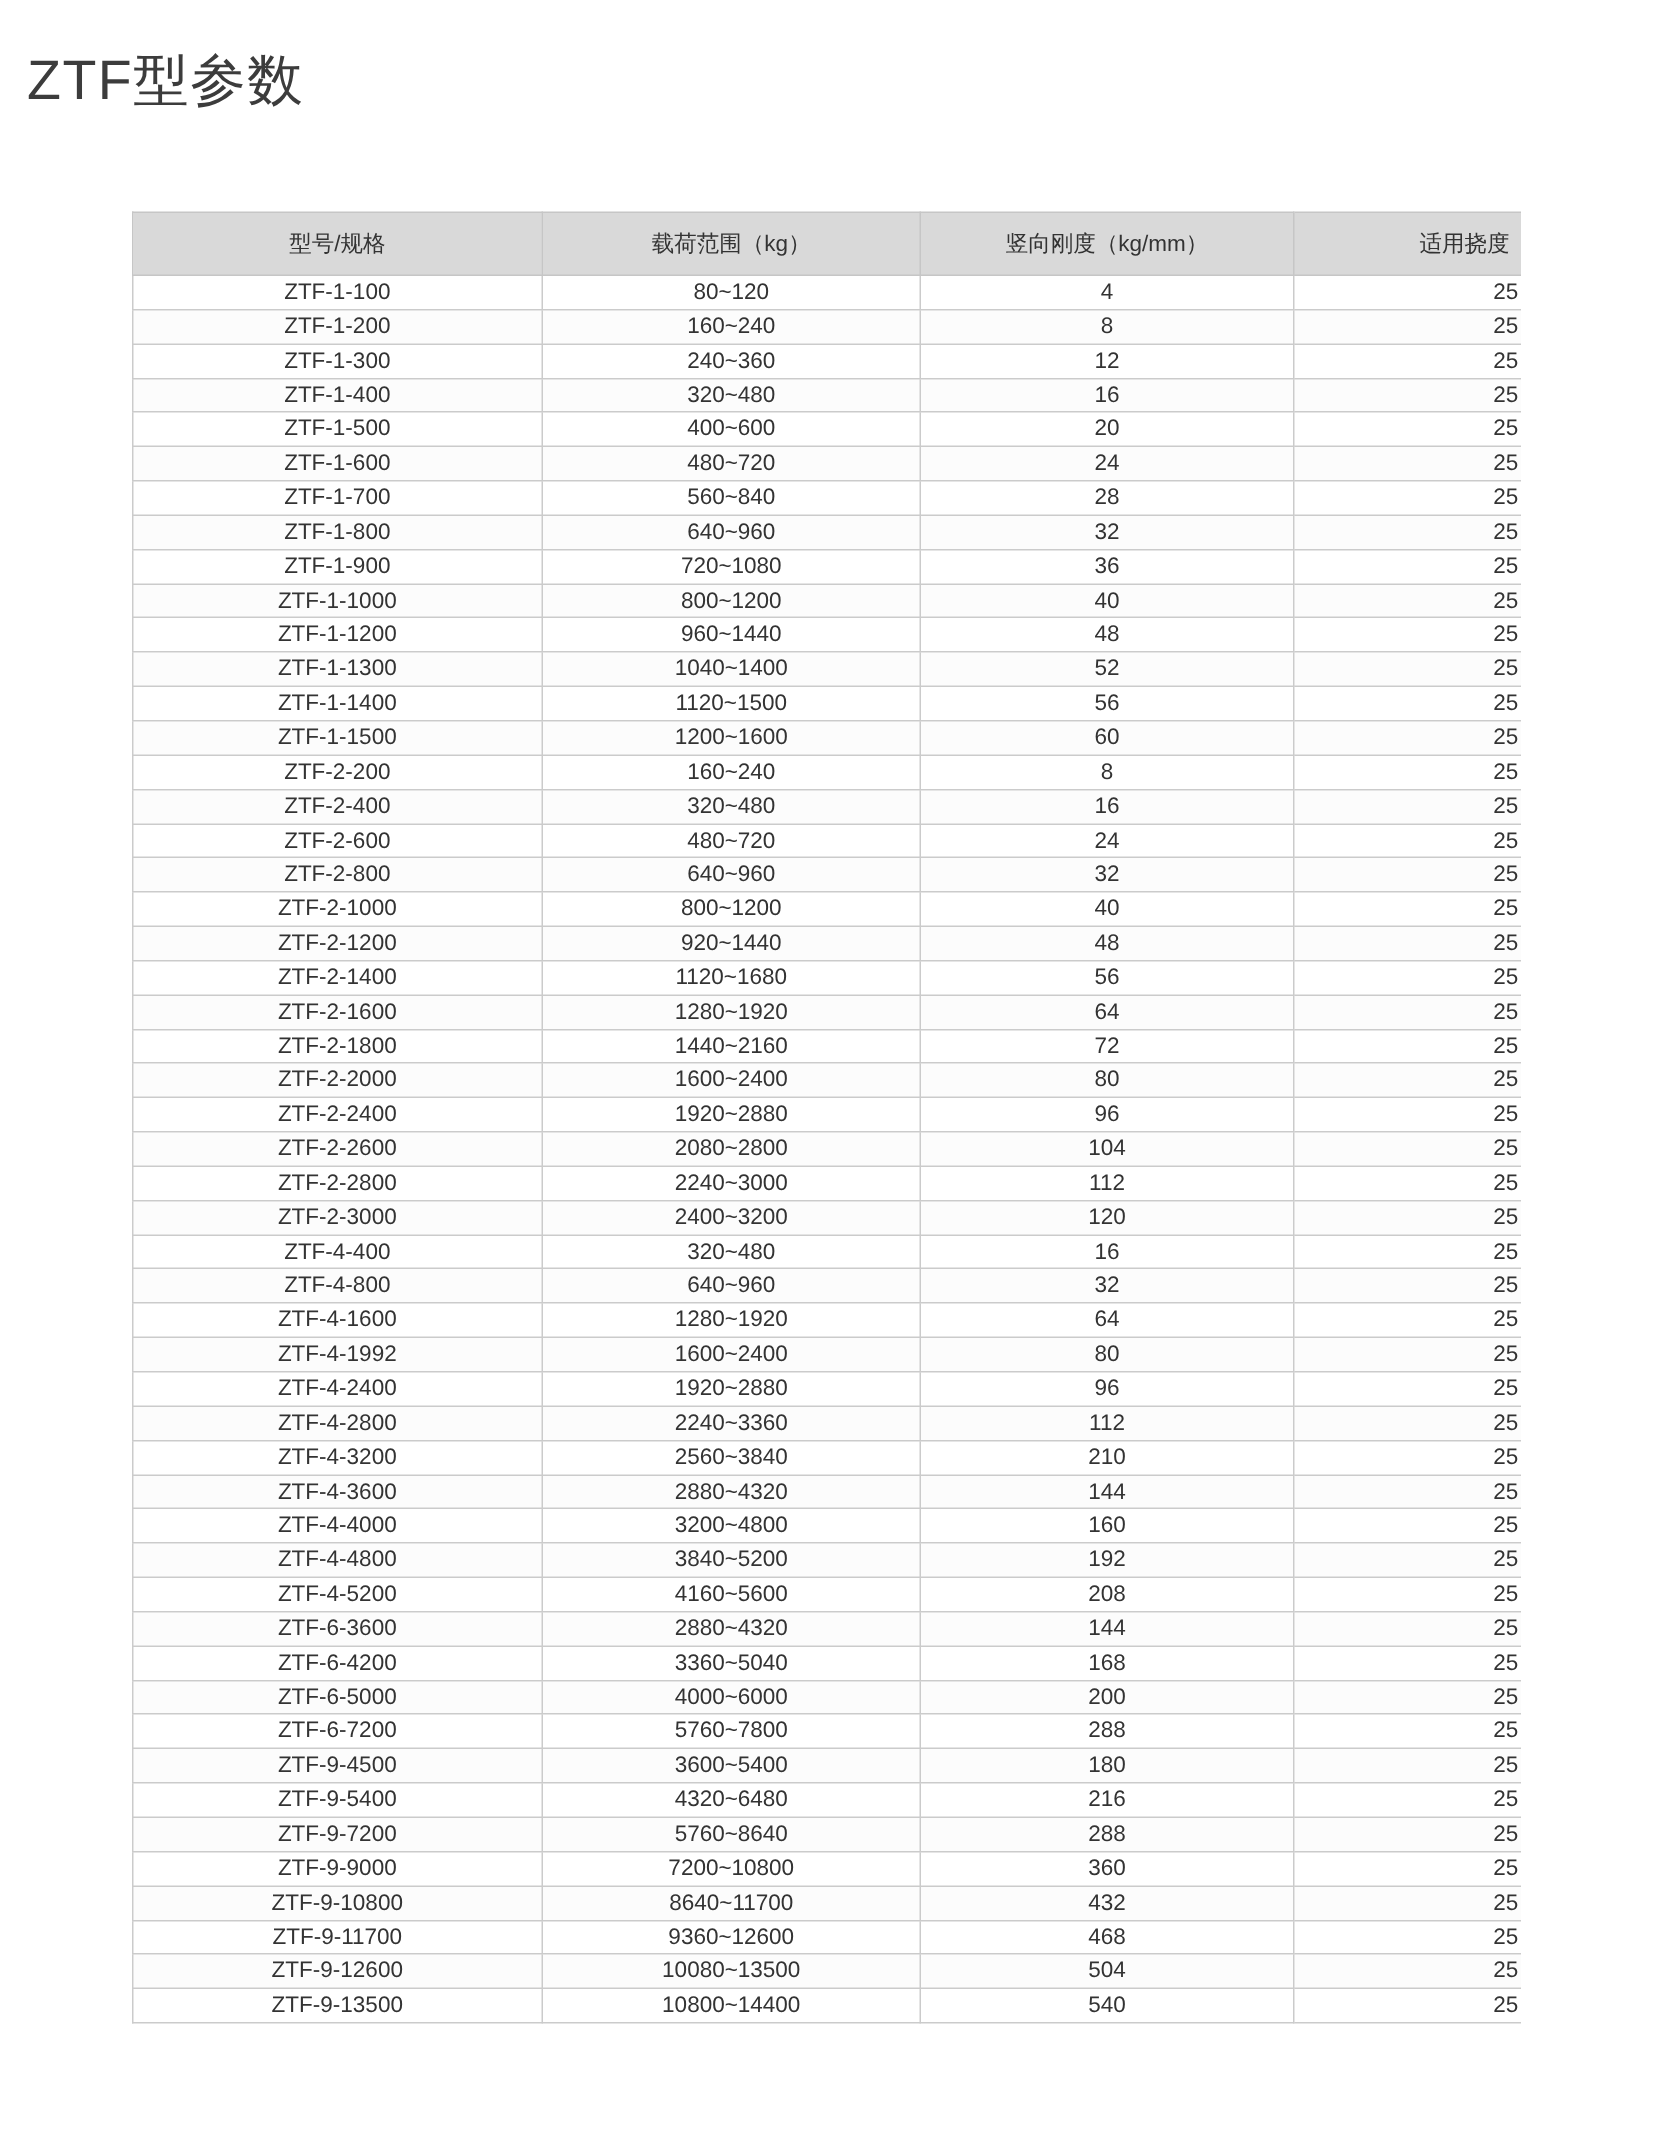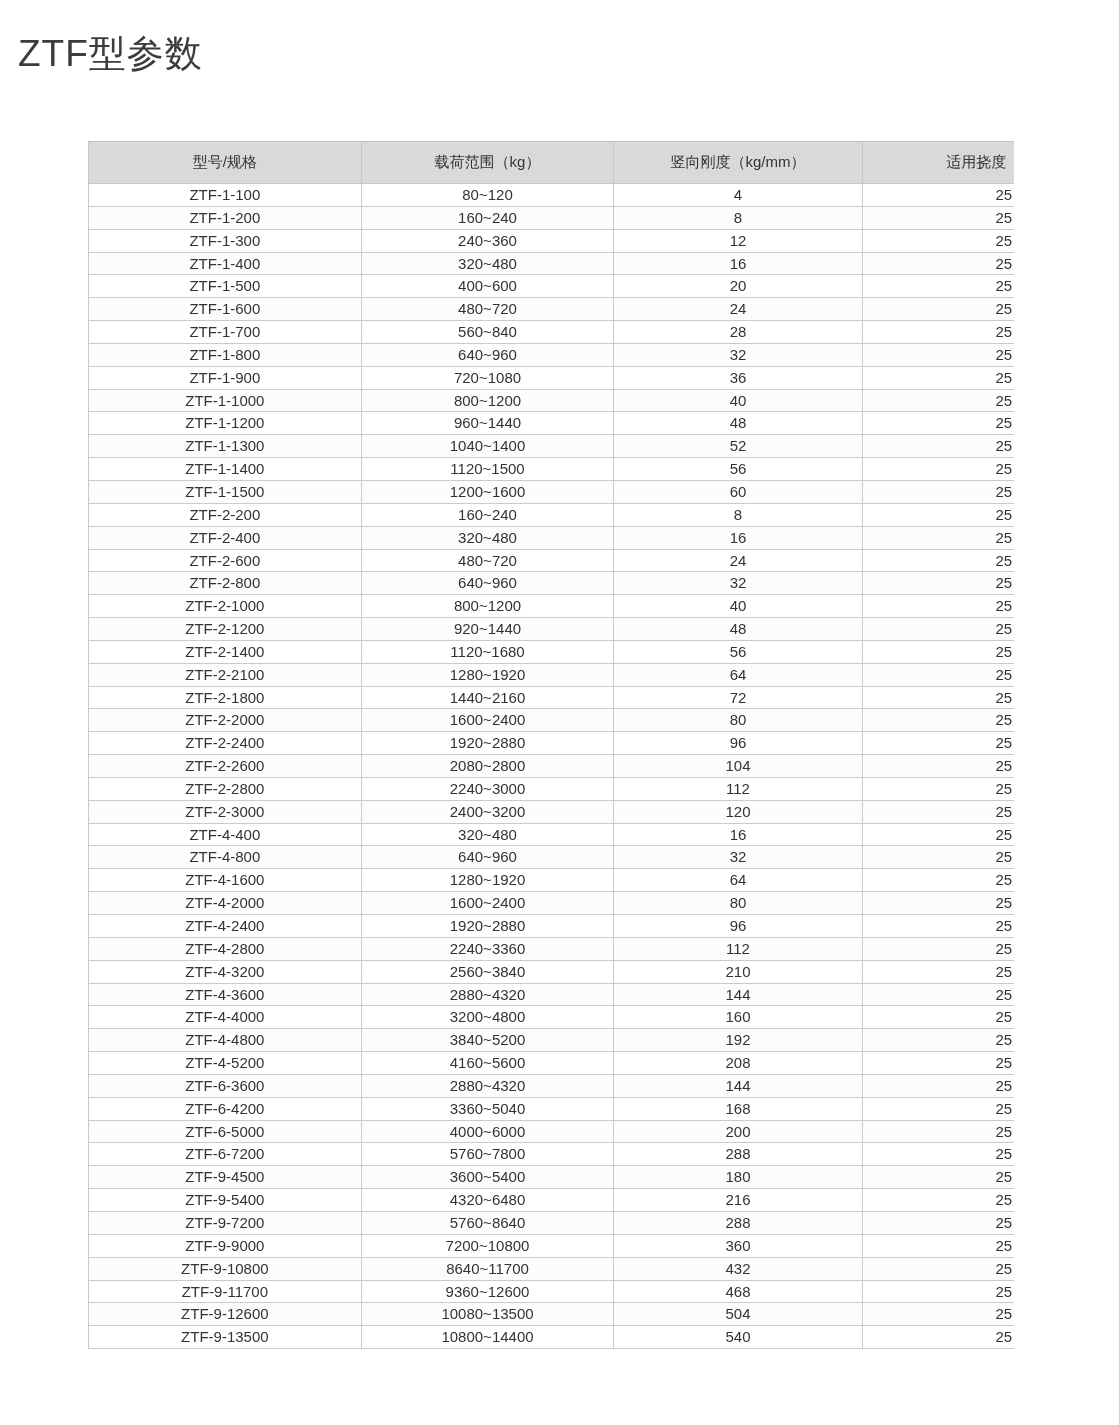--- a/index.html
+++ b/index.html
@@ -214,21 +214,21 @@
             <td>48</td>
             <td>25</td>
           </tr>
           <tr>
             <td>ZTF-2-1400</td>
             <td>1120~1680</td>
             <td>56</td>
             <td>25</td>
           </tr>
           <tr>
-            <td>ZTF-2-2100</td>
+            <td>ZTF-2-1600</td>
             <td>1280~1920</td>
             <td>64</td>
             <td>25</td>
           </tr>
           <tr>
             <td>ZTF-2-1800</td>
             <td>1440~2160</td>
             <td>72</td>
             <td>25</td>
           </tr>
@@ -274,21 +274,21 @@
             <td>32</td>
             <td>25</td>
           </tr>
           <tr>
             <td>ZTF-4-1600</td>
             <td>1280~1920</td>
             <td>64</td>
             <td>25</td>
           </tr>
           <tr>
-            <td>ZTF-4-2000</td>
+            <td>ZTF-4-1992</td>
             <td>1600~2400</td>
             <td>80</td>
             <td>25</td>
           </tr>
           <tr>
             <td>ZTF-4-2400</td>
             <td>1920~2880</td>
             <td>96</td>
             <td>25</td>
           </tr>

